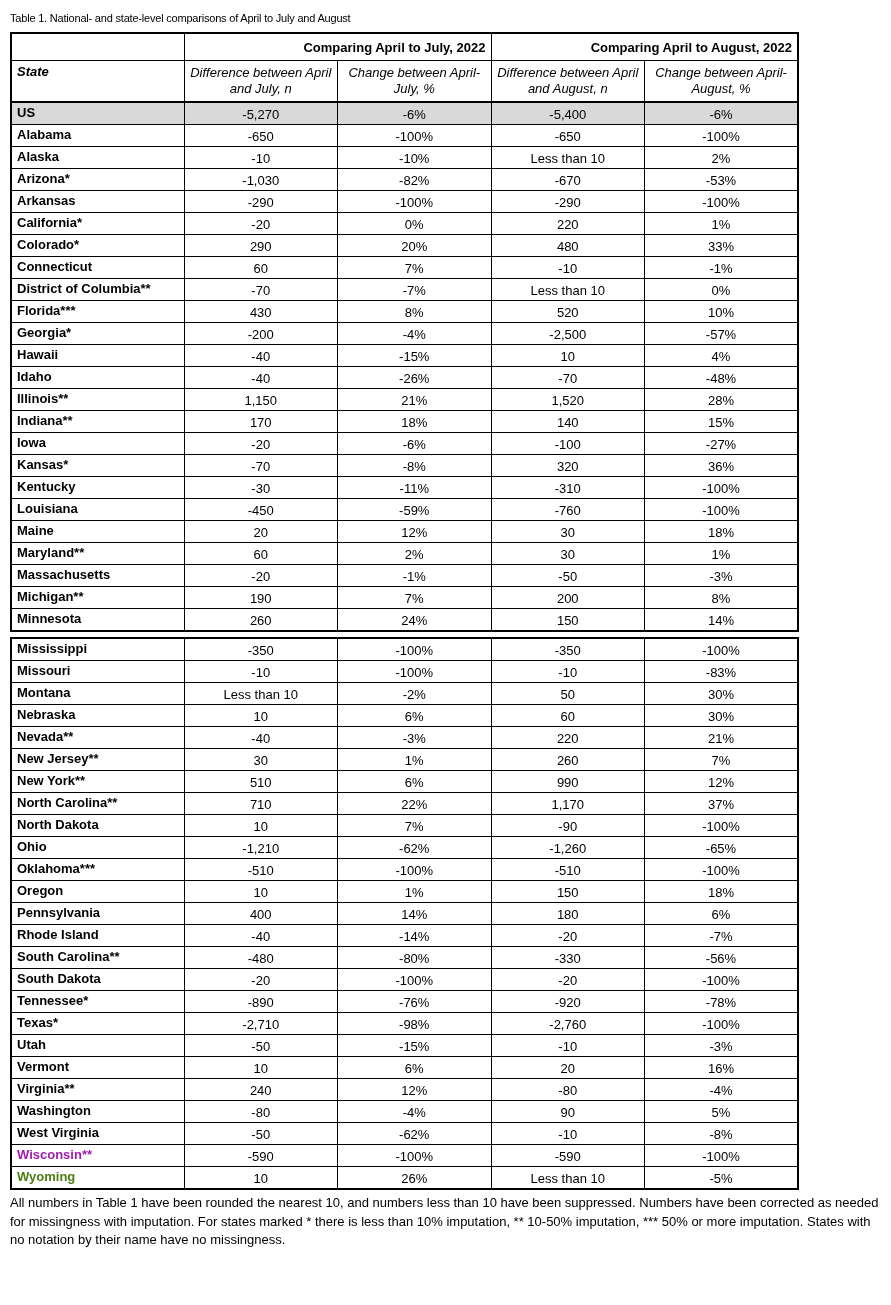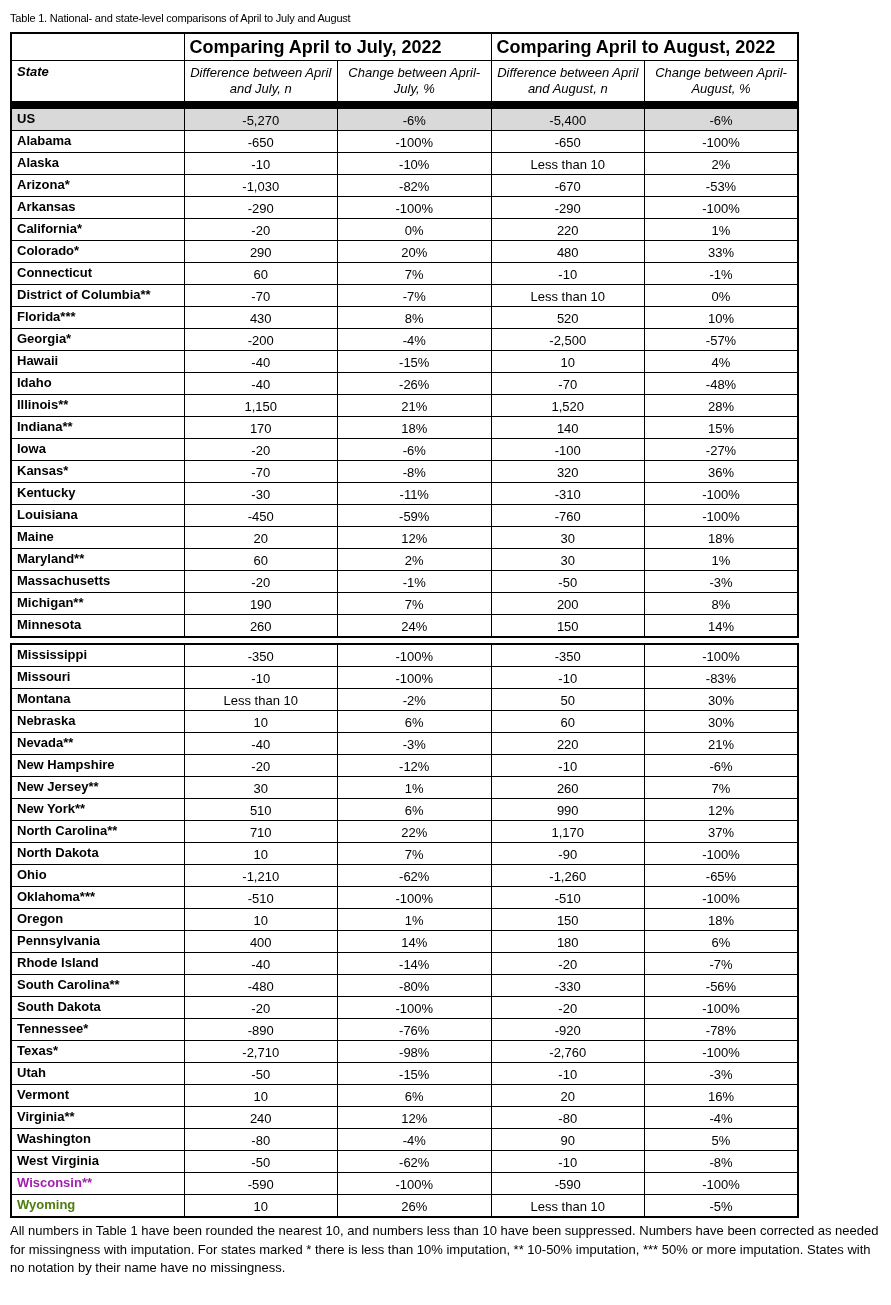--- a/index.html
+++ b/index.html
@@ -41,34 +41,34 @@
   .data-table col.c-num   { width: 153.5px; }
   .data-table th, .data-table td {
     border: 1px solid #000;
     padding: 0 5px;
     font-size: 13px;
     overflow: hidden;
   }
   .data-table thead th.group-hd {
     font-weight: bold;
     font-style: normal;
-    text-align: left;
+    text-align: right;
     height: 26px;
-    font-size: 18px;
+    font-size: 13px;
     vertical-align: middle;
   }
   .data-table thead th.corner { background: #fff; }
   .data-table thead tr.subhead th {
     font-weight: normal;
     font-style: italic;
     text-align: center;
     height: 37px;
     vertical-align: middle;
     line-height: 1.25;
-    border-bottom: 8px solid #000000;
+    border-bottom: 2px solid #000000;
   }
   .data-table thead tr.subhead th.state-hd {
     font-weight: bold;
     text-align: left;
     vertical-align: top;
     padding-top: 3px;
   }
   .data-table td { height: 19px; }
   .data-table td.state-cell {
     font-weight: bold;
@@ -328,27 +328,20 @@
           <td class="num-cell">30%</td>
         </tr>
         <tr>
           <td class="state-cell">Nevada**</td>
           <td class="num-cell">-40</td>
           <td class="num-cell">-3%</td>
           <td class="num-cell">220</td>
           <td class="num-cell">21%</td>
         </tr>
         <tr>
-          <td class="state-cell">New Hampshire</td>
-          <td class="num-cell">-20</td>
-          <td class="num-cell">-12%</td>
-          <td class="num-cell">-10</td>
-          <td class="num-cell">-6%</td>
-        </tr>
-        <tr>
           <td class="state-cell">New Jersey**</td>
           <td class="num-cell">30</td>
           <td class="num-cell">1%</td>
           <td class="num-cell">260</td>
           <td class="num-cell">7%</td>
         </tr>
         <tr>
           <td class="state-cell">New York**</td>
           <td class="num-cell">510</td>
           <td class="num-cell">6%</td>

